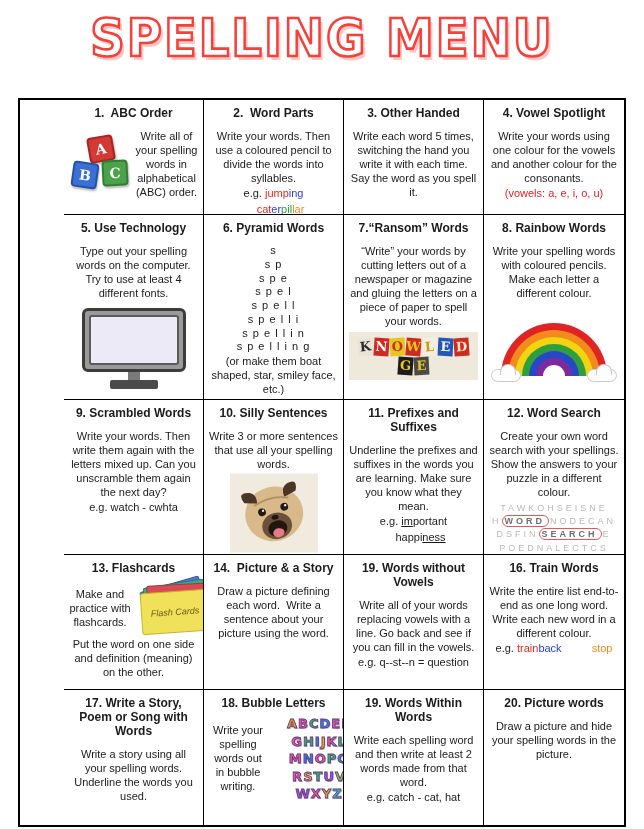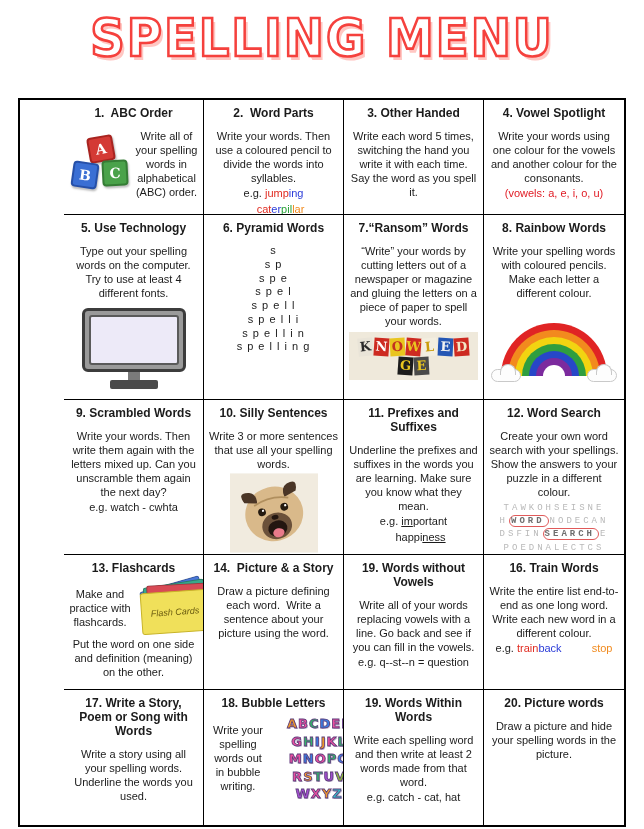--- a/index.html
+++ b/index.html
@@ -89,21 +89,21 @@
   .cloud:before {
     content: ""; position: absolute; top: -6px; left: 8px; width: 14px; height: 10px;
     background: #fdfdfd; border: 1px solid #c9c9c9; border-bottom: none; border-radius: 999px 999px 0 0;
   }
   .cloud-l { left: 2px; } .cloud-r { right: 2px; }
 
   
   .pug { margin: 2px auto 0; display: block; }
 
   
-  .wordsearch { margin-top: 3px; font-family: Liberation Mono, monospace; font-size: 9px; color: #b9b9b9; }
+  .wordsearch { margin-top: 3px; font-family: Liberation Sans, sans-serif; font-size: 9px; color: #b9b9b9; }
   .ws-row { line-height: 1.45; letter-spacing: 3px; white-space: nowrap; }
   .ws-hit {
     color: #6e6e6e; font-weight: bold; border: 1.3px solid #e05a5a; border-radius: 9px;
     padding: 0 3px 0 1px; margin: 0 1px;
   }
   .ws-hit:empty { display: none; }
 
   
   .c13-row { display: flex; align-items: center; }
   .c13-row .cell-body { width: 62px; flex: none; }
@@ -182,20 +182,21 @@
     <div class="cell">
       <div class="cell-title">6. Pyramid Words</div>
       <div class="pyr-line">s</div>
       <div class="pyr-line">s p</div>
       <div class="pyr-line">s p e</div>
       <div class="pyr-line">s p e l</div>
       <div class="pyr-line">s p e l l</div>
       <div class="pyr-line">s p e l l i</div>
       <div class="pyr-line">s p e l l i n</div>
       <div class="pyr-line">s p e l l i n g</div>
+      <div class="cell-body">(or make them boat shaped, star, smiley face, etc.)</div>
     </div>
 
     <div class="cell">
       <div class="cell-title">7.“Ransom” Words</div>
       <div class="cell-body">“Write” your words by cutting letters out of a newspaper or magazine and gluing the letters on a piece of paper to spell your words.</div>
       <div class="ransom"><span style="color: rgb(43, 43, 43); background: rgb(233, 228, 216); transform: rotate(-6deg);">K</span><span style="color: rgb(255, 255, 255); background: rgb(205, 42, 33); transform: rotate(4deg);">N</span><span style="color: rgb(195, 49, 32); background: rgb(233, 197, 31); transform: rotate(-3deg);">O</span><span style="color: rgb(233, 197, 31); background: rgb(205, 42, 33); transform: rotate(5deg);">W</span><span style="color: rgb(201, 156, 9); background: rgb(243, 238, 224); transform: rotate(-5deg);">L</span><span style="color: rgb(242, 242, 242); background: rgb(36, 86, 180); transform: rotate(3deg);">E</span><span style="color: rgb(242, 231, 198); background: rgb(205, 42, 33); transform: rotate(-4deg);">D</span><span style="color: rgb(233, 197, 31); background: rgb(28, 28, 28); transform: rotate(4deg);">G</span><span style="color: rgb(233, 197, 31); background: rgb(74, 74, 74); transform: rotate(-3deg);">E</span></div>
     </div>
 
     <div class="cell">
       <div class="cell-title">8. Rainbow Words</div>

